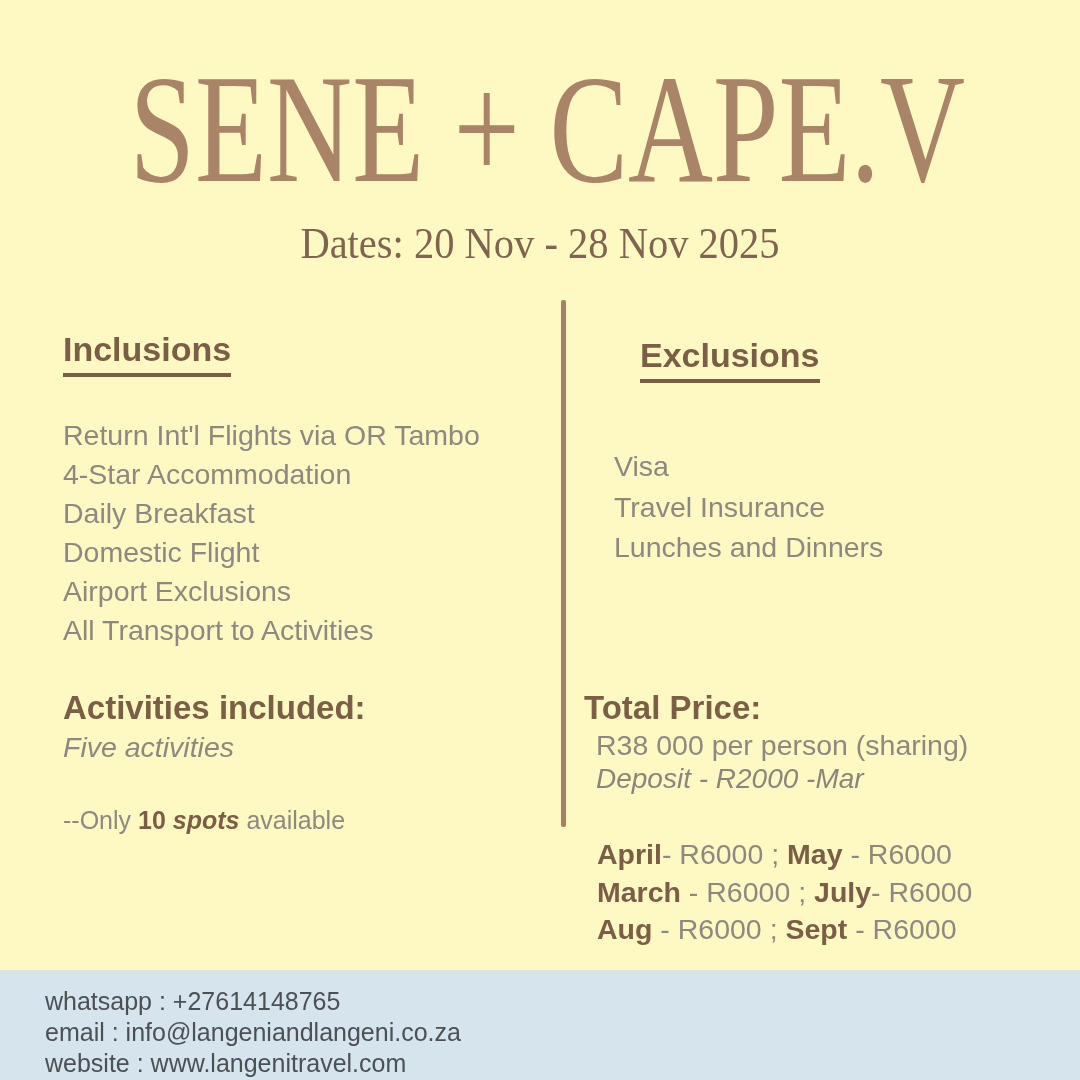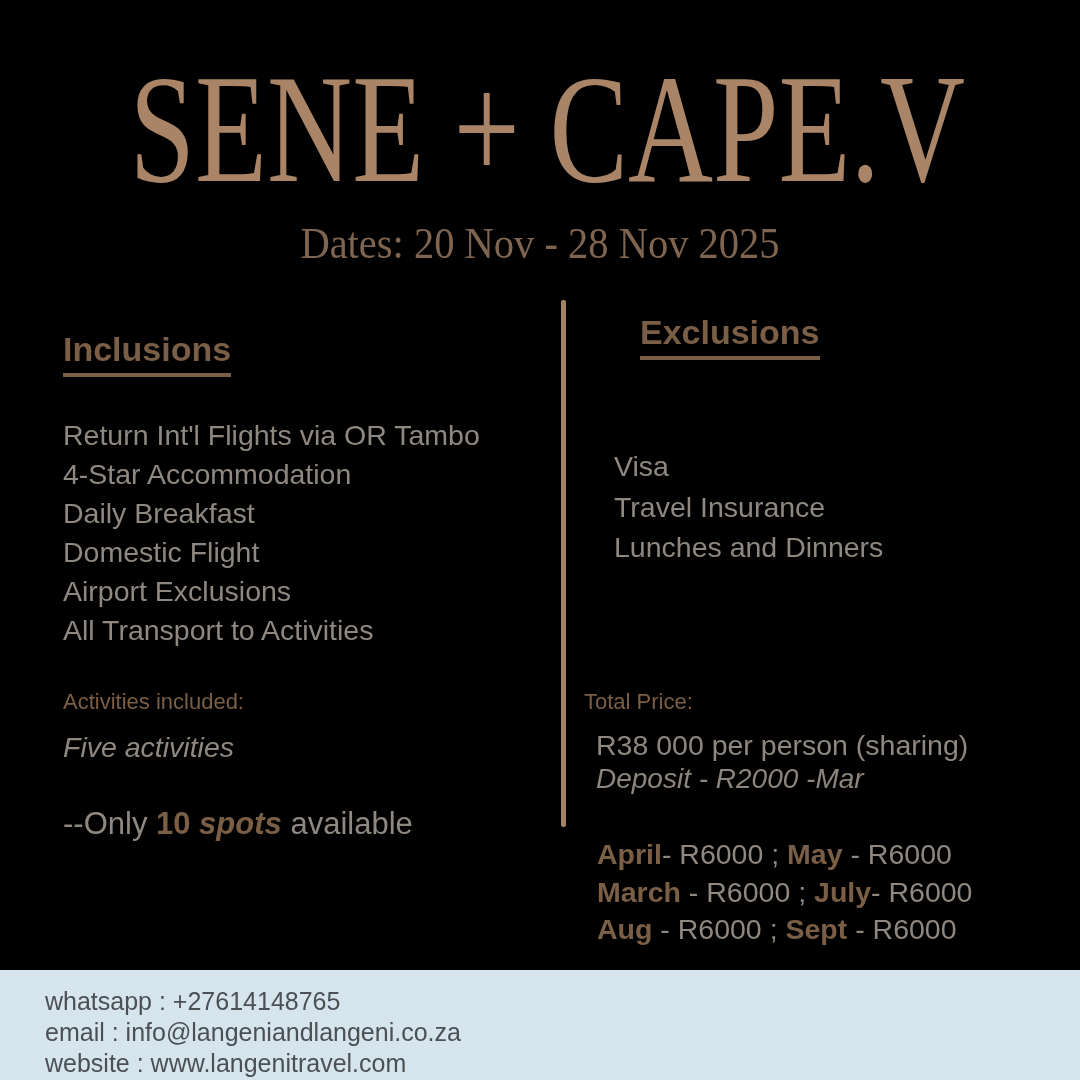--- a/index.html
+++ b/index.html
@@ -1,19 +1,19 @@
 <!DOCTYPE html>
 <html><head>
 <meta charset="utf-8">
 <style>
   * { margin:0; padding:0; box-sizing:border-box; }
   html,body { width:1080px; height:1080px; }
   .poster {
     position:relative; width:1080px; height:1080px;
-    background:#000000; overflow:hidden;
+    background:#fef9c3; overflow:hidden;
     font-family:"Liberation Sans", sans-serif;
   }
   
   .title {
     position:absolute; top:52px; left:0; width:1080px;
     text-align:center; white-space:nowrap;
     font-family:"Liberation Serif", serif; font-weight:400;
     font-size:155px; line-height:1; color:#a98466;
     transform:scaleX(0.76); transform-origin:540px 0;
   }
@@ -29,33 +29,33 @@
     position:absolute; left:561px; top:300px; width:5px; height:527px;
     background:#a28260; border-radius:2px;
   }
   
   .sec-heading {
     position:absolute; display:inline-block;
     font-size:34px; font-weight:700; color:#7a5e46;
     border-bottom:4px solid #7a5e46; padding-bottom:4px;
   }
   .h-inclusions { left:63px; top:330px; }
-  .h-exclusions { left:640px; top:313px; }
+  .h-exclusions { left:640px; top:336px; }
   
   .list { position:absolute; }
   .inc-list { left:63px; top:416px; }
   .exc-list { left:614px; top:414px;margin-top:32px; }
   .list-line { font-size:28.5px; color:#8e8881; }
   .inc-list .list-line { line-height:39px; }
   .exc-list .list-line { line-height:40.5px; }
   
-  .sub-heading { position:absolute; font-size:22px; font-weight:400; color:#7a5e46; }
+  .sub-heading { position:absolute; font-size:33px; font-weight:700; color:#7a5e46; }
   .act-heading { left:63px; top:689px; }
   .act-value { position:absolute; left:63px; top:731px;font-style:italic; }
-  .spots { position:absolute; left:63px; top:806px; font-size:31px; color:#8e8881; }
+  .spots { position:absolute; left:63px; top:806px; font-size:25px; color:#8e8881; }
   .brown { color:#7a5e46; font-weight:700; }
   .italic { font-style:italic; }
   
   .price-heading { left:568px; top:689px;margin-left:16px; }
   .price-line { position:absolute; left:596px; top:729px; }
   .deposit-line {
     position:absolute; left:596px; top:763px;
     font-size:28px; font-style:italic; color:#8b857d;
   }
   .payments {

